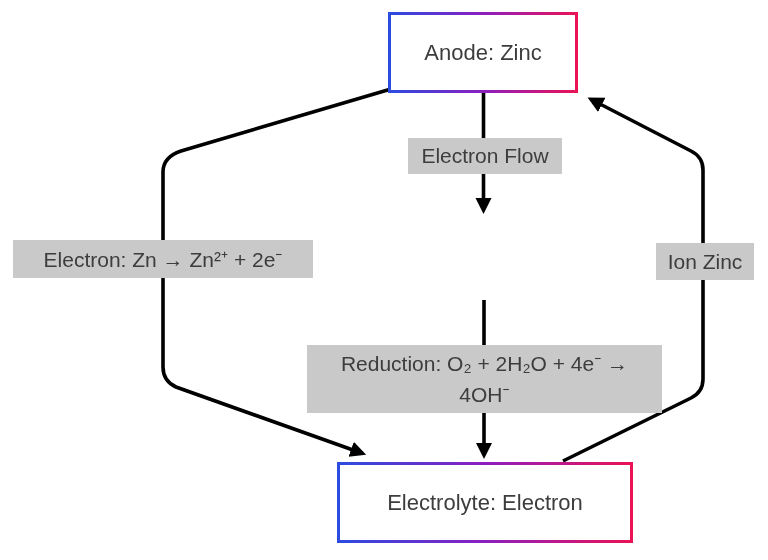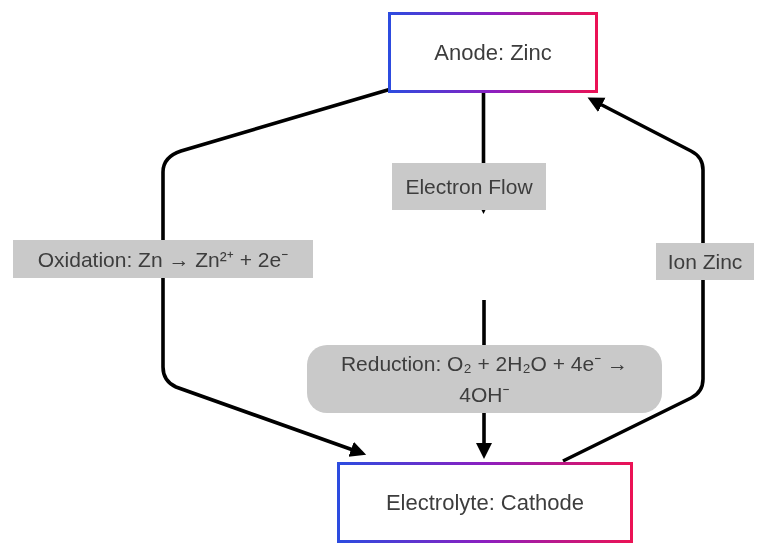--- a/index.html
+++ b/index.html
@@ -22,66 +22,66 @@
       var(--border-gradient-mid,#8c1fc0) 50%,
       var(--border-gradient-end,#ec1254) 100%);
   }
   .node-inner {
     width:100%; height:100%;
     background:#fff;
     display:flex; align-items:center; justify-content:center;
     font-size:22px; color:var(--text,#3d3d3d);
     white-space:nowrap;
   }
-  #node-anode       { left:388px; top:12px;  width:210px; height:81px;text-align:center; }
+  #node-anode       { left:388px; top:12px;  width:190px; height:81px;text-align:center; }
   #node-cathode     { left:370px; top:219px; width:228px; height:81px; }
   #node-electrolyte { left:337px; top:462px; width:296px; height:81px; }
 
   .elabel {
     position:absolute; z-index:2;
     background:var(--label-bg,#c9c9c9);
     color:var(--text,#3d3d3d);
     font-size:21px;
     display:flex; align-items:center; justify-content:center;
     text-align:center; white-space:nowrap;
   }
-  #label-electron-flow { left:392px; top:138px; width:154px; height:47px;margin-top:25px; }
+  #label-electron-flow { left:408px; top:138px; width:154px; height:36px; }
   #label-oxidation     { left:13px;  top:240px; width:300px; height:38px; }
   #label-ion-flow      { left:656px; top:243px; width:98px;  height:37px; }
   #label-reduction     { left:307px; top:345px; width:355px; height:68px;
-                         white-space:pre-line; line-height:1.5;border-radius:20px; }
+                         white-space:pre-line; line-height:1.5; }
 </style>
 </head>
 <body>
 
 <div id="canvas">
 
   <svg id="arrows" width="768" height="560" viewBox="0 0 768 560">
     <defs>
       <marker id="ah" markerUnits="userSpaceOnUse" markerWidth="20" markerHeight="20" refX="2" refY="8" orient="auto">
         <path class="head" d="M0,0 L16,8 L0,16 Z"></path>
       </marker>
     </defs>
     <path class="line" marker-end="url(#ah)" d="M483.5 93 L483.5 200"></path>
     <path class="line" marker-end="url(#ah)" d="M484 300 L484 445"></path>
     <path class="line" marker-end="url(#ah)" d="M391 89 L181 151 Q163 157 163 172 L163 367 Q163 381 176 387 L353 450"></path>
     <path class="line" marker-end="url(#ah)" d="M563 461 L691 398 Q703 392 703 379 L703 170 Q703 157 691 151 L600 104"></path>
   </svg>
 
   <div class="elabel" id="label-electron-flow">Electron Flow</div>
 
-  <div class="elabel" id="label-oxidation">Oxidation: Zn → Zn²⁺ + 2e⁻</div>
+  <div class="elabel" id="label-oxidation">Electron: Zn → Zn²⁺ + 2e⁻</div>
 
   <div class="elabel" id="label-ion-flow">Ion Zinc</div>
 
   <div class="elabel" id="label-reduction">Reduction: O₂ + 2H₂O + 4e⁻ →
 4OH⁻</div>
 
   <div class="node" id="node-anode">
     <div class="node-inner">Anode: Zinc</div>
   </div>
 
 
   <div class="node" id="node-electrolyte">
-    <div class="node-inner">Electrolyte: Cathode</div>
+    <div class="node-inner">Electrolyte: Electron</div>
   </div>
 
 </div>
 
 </body></html>

